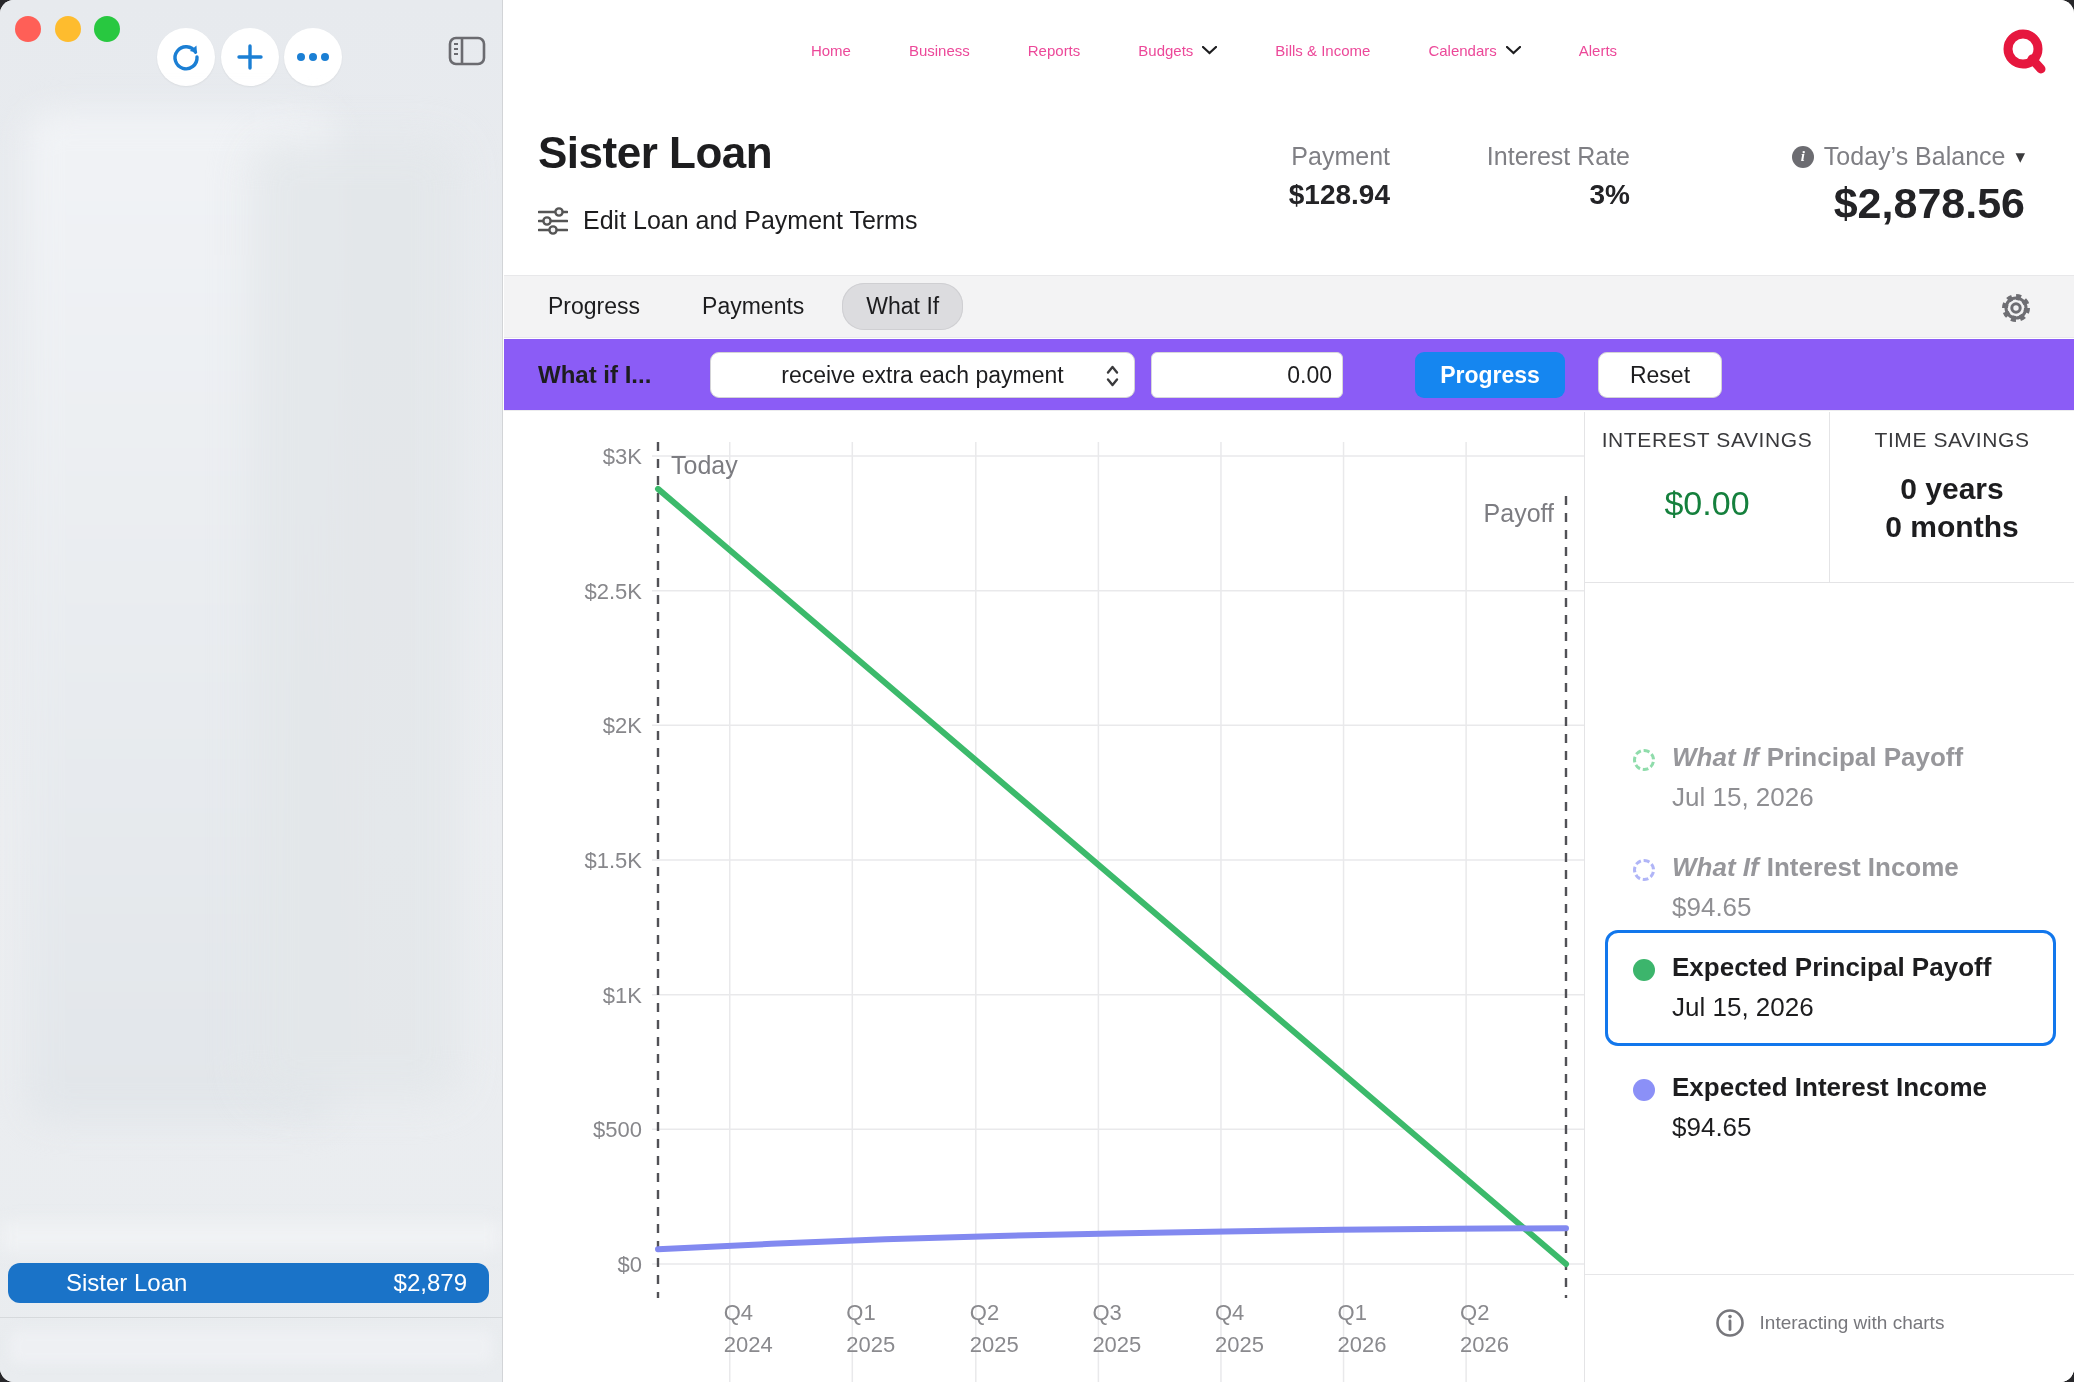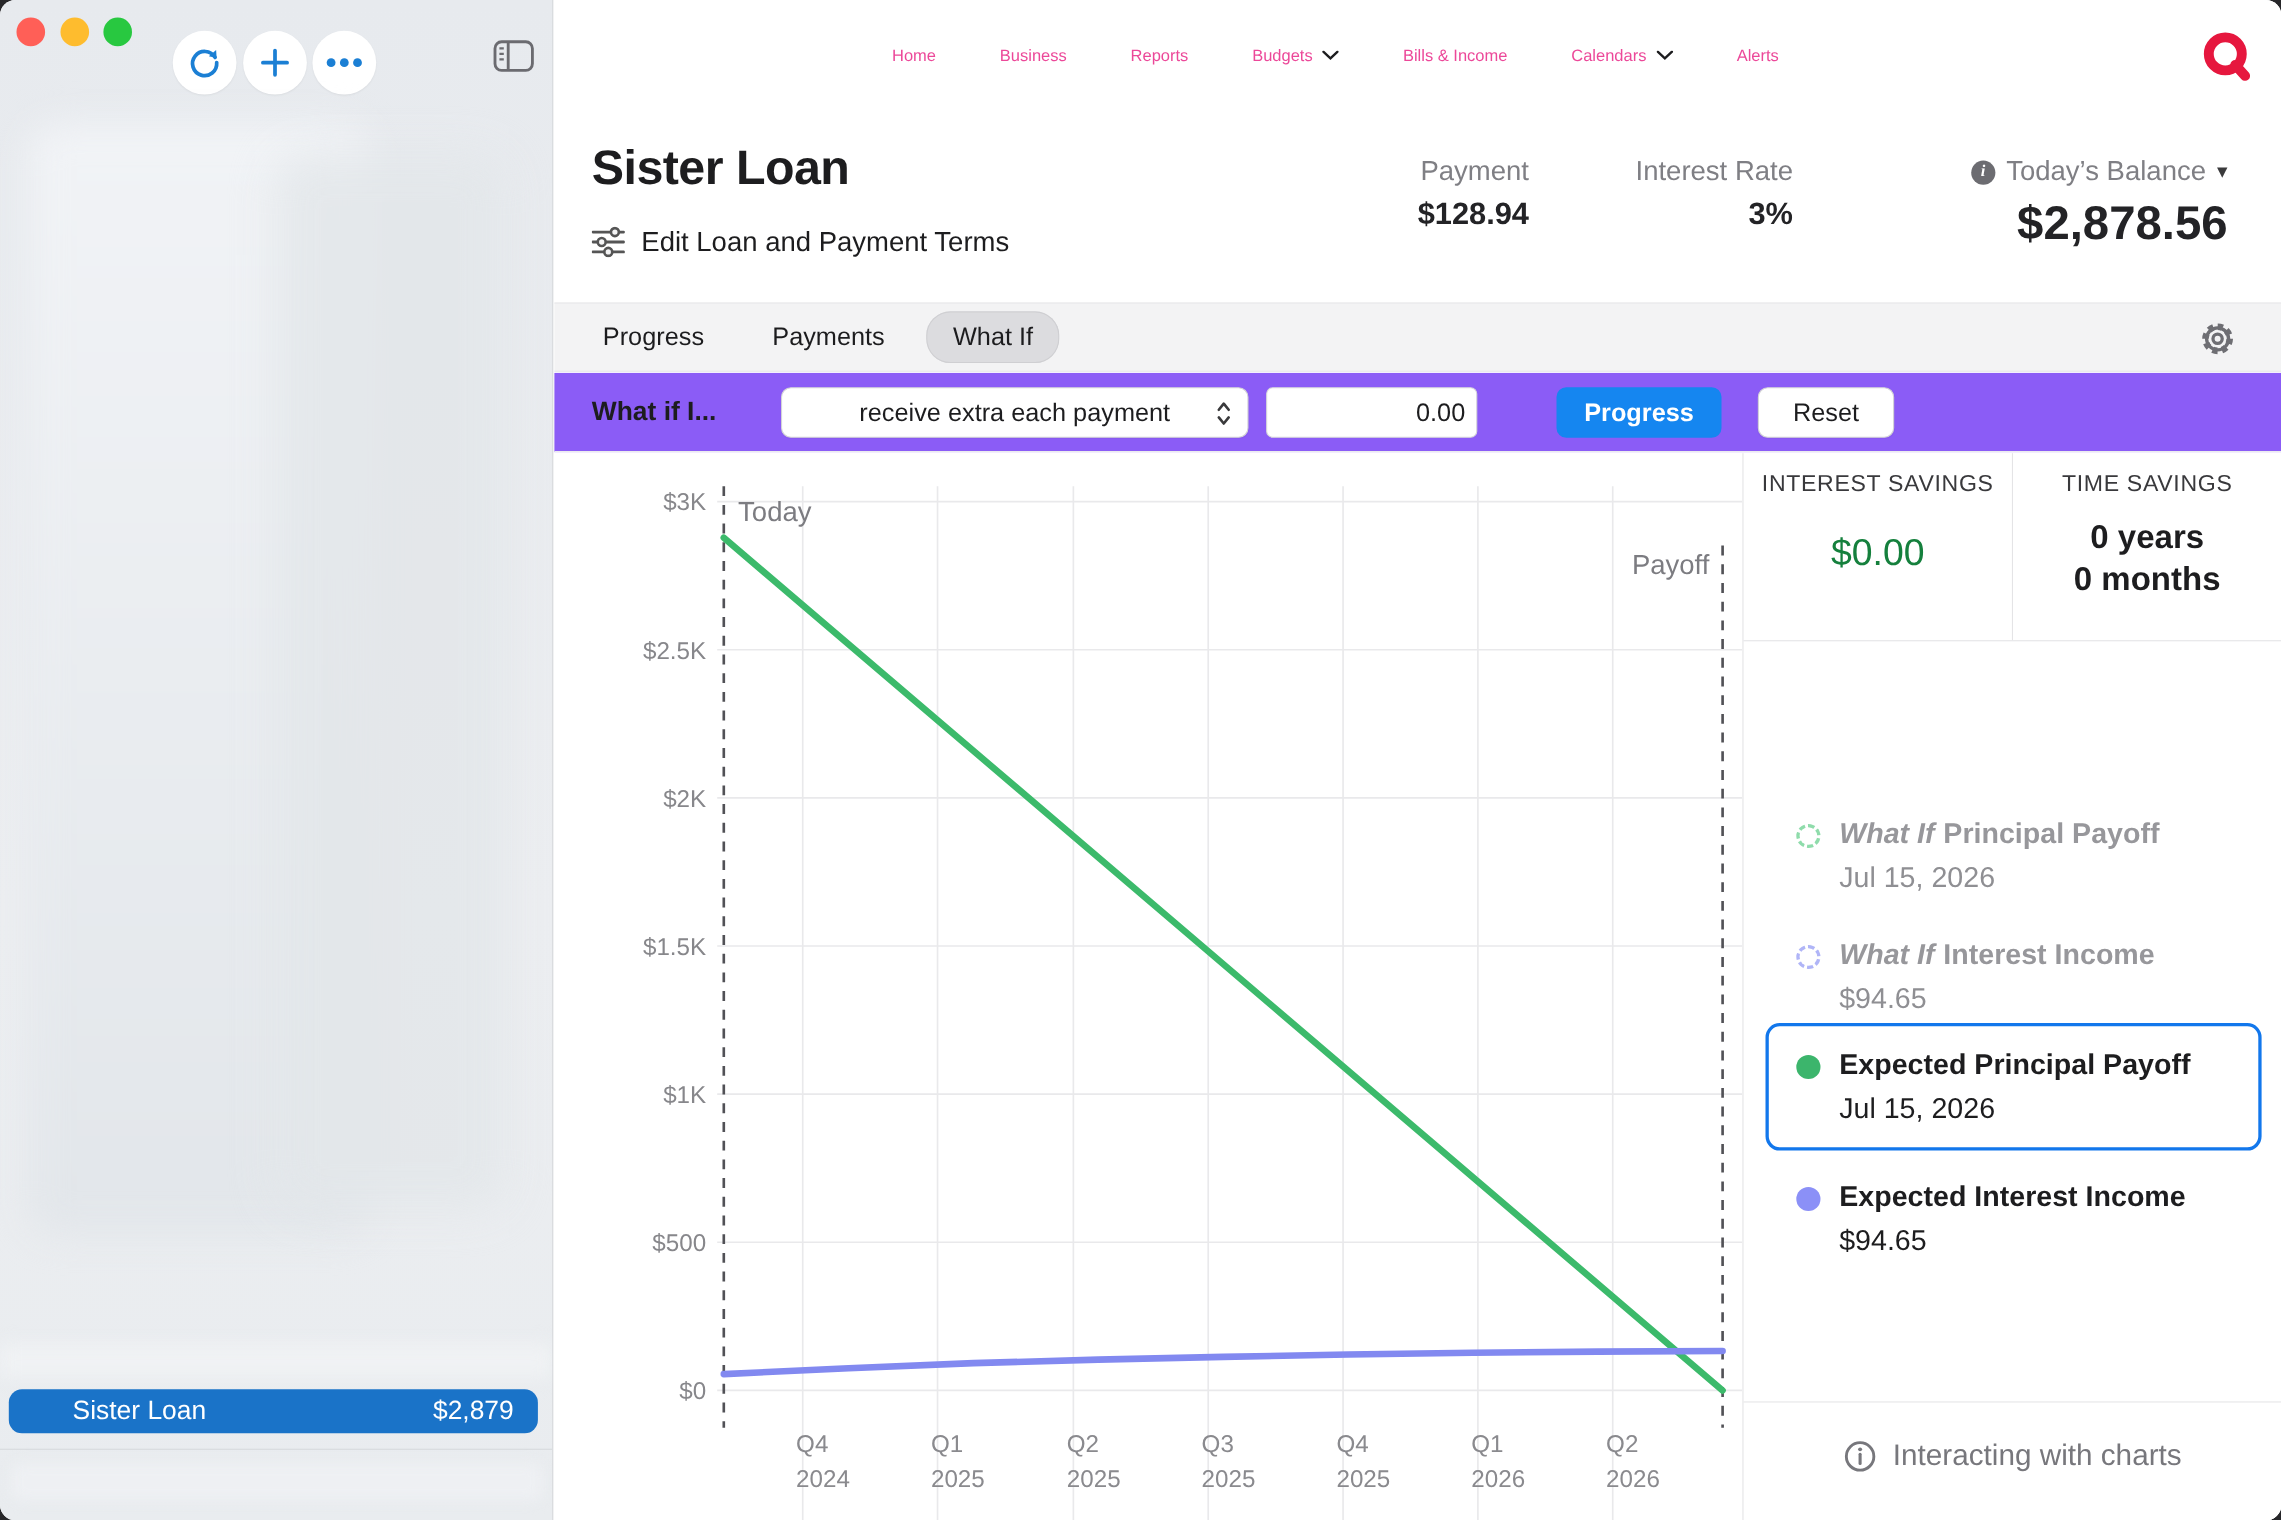--- a/index.html
+++ b/index.html
@@ -30,21 +30,21 @@
   .sb-hair{position:absolute;left:0;top:1317px;width:100%;height:1px;background:#d6d9dc;}
   .sb-blur-row{position:absolute;left:10px;top:1330px;width:483px;height:34px;background:#eef0f3;filter:blur(6px);border-radius:8px;}
 
   
   .main{position:absolute;left:504px;top:0;right:0;bottom:0;background:#fff;}
   .nav{position:absolute;top:0;left:0;right:150px;height:100px;display:flex;align-items:center;justify-content:center;gap:58px;}
   .nav-item{font-size:15px;font-weight:400;color:#ec4899;display:flex;align-items:center;gap:9px;cursor:default;}
   .logo{position:absolute;right:26px;top:28px;width:46px;height:46px;}
 
   .page-title{position:absolute;left:34px;top:128px;font-size:44px;font-weight:700;letter-spacing:-.5px;}
-  .edit-row{position:absolute;left:34px;top:206px;display:flex;gap:15px;font-size:25px;color:#1d1d1f;}
+  .edit-row{position:absolute;left:34px;top:206px;display:flex;align-items:center;gap:15px;font-size:25px;color:#1d1d1f;}
   .stat{position:absolute;top:142px;text-align:right;}
   .stat .lbl{font-size:25px;color:#7f7f84;display:flex;align-items:center;justify-content:flex-end;gap:10px;}
   .stat .val{font-size:28px;font-weight:700;color:#232326;margin-top:8px;}
   .stat.payment{right:684px;} .stat.interest{right:444px;}
   .stat.balance{right:49px;} .stat.balance .val{font-size:43px;}
   .info-filled{display:inline-flex;width:22px;height:22px;border-radius:50%;background:#6c6c71;color:#fff;
                align-items:center;justify-content:center;font-size:15px;font-weight:700;font-family:"Liberation Serif",serif;font-style:italic;}
   .caret-down{font-size:19px;color:#3a3a3c;}
 
   .tabbar{position:absolute;top:275px;left:0;right:0;height:63px;background:#f3f3f4;
@@ -86,21 +86,21 @@
   .lg-title{font-size:26px;font-weight:700;color:#1d1d1f;}
   .lg-title .em{font-style:italic;margin-right:8px;}
   .lg-value{font-size:26px;margin-top:9px;color:#1d1d1f;}
   .lg.muted .lg-title{color:#97979b;}
   .lg.muted .lg-value{color:#8f8f93;}
   .lg1{top:330px;} .lg2{top:440px;}
   .sel-box{position:absolute;left:20px;right:18px;top:518px;height:116px;border:3px solid #1277ec;border-radius:13px;}
   .lg3{top:540px;} .lg4{top:660px;}
   .pfoot-hair{position:absolute;left:0;right:0;top:862px;height:1px;background:#e6e6e8;}
   .pfoot{position:absolute;left:0;right:0;top:896px;display:flex;align-items:center;justify-content:center;gap:15px;
-         font-size:27px;color:#77777c;}
+         font-size:19px;color:#77777c;}
 </style>
 </head>
 <body>
 
 <div class="window">
 
   <aside class="sidebar">
     <span class="tl red"></span>
     <span class="tl yellow"></span>
     <span class="tl green"></span>

